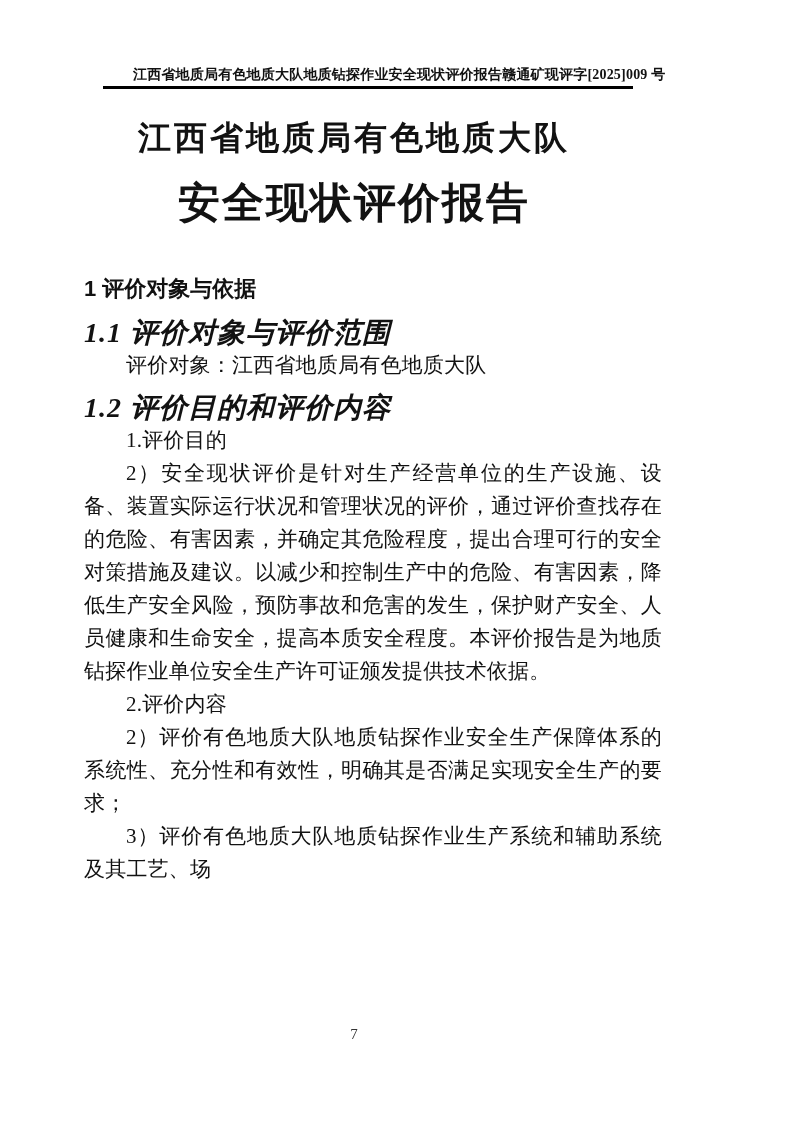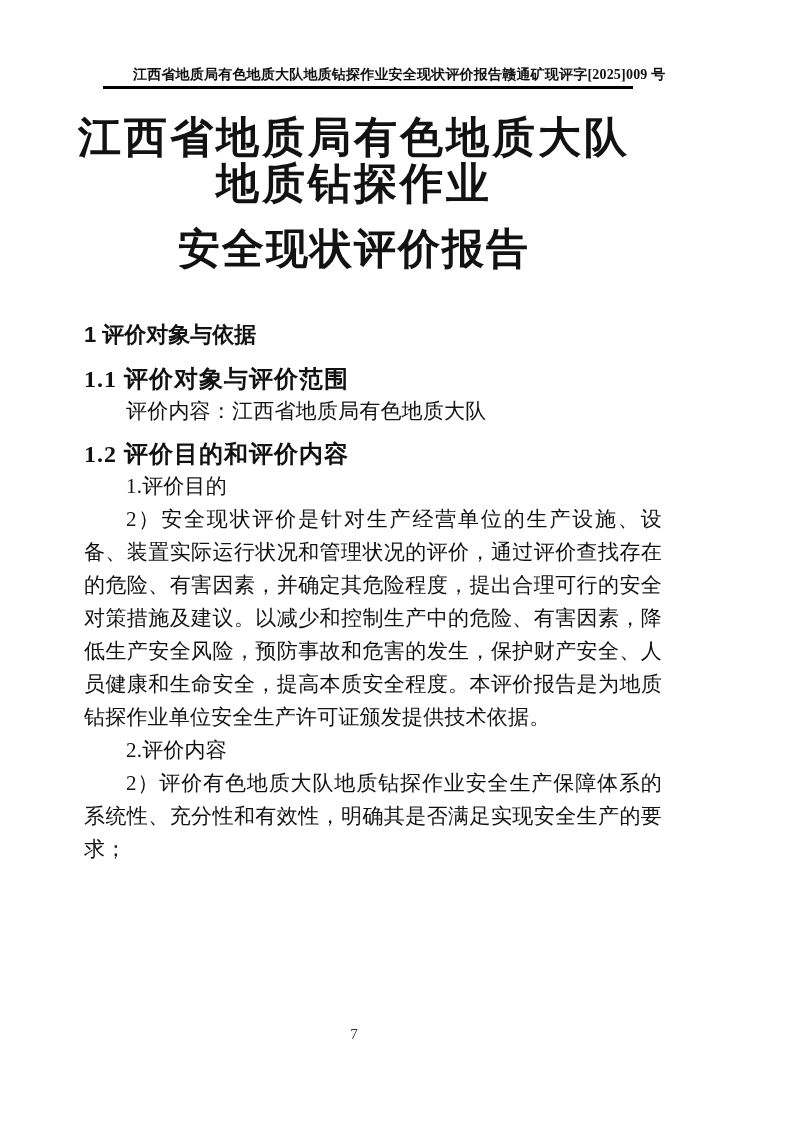--- a/index.html
+++ b/index.html
@@ -28,21 +28,21 @@
     font-weight: bold;
     line-height: 18px;
     white-space: nowrap;
   }
   .header .left { padding-left: 30px; letter-spacing: 0.2px; }
   .header .right { letter-spacing: 0.2px; }
 
   
   .title-block { text-align: center; margin-top: 26px; }
   .t-song {
-    font-size: 43px;
+    font-size: 33px;
     font-weight: bold;
     line-height: 46px;
     letter-spacing: 3px;
   }
   .t-hei {
     font-family: "Liberation Sans", "DejaVu Sans", sans-serif;
     font-size: 42px;
     font-weight: bold;
     line-height: 56px;
     margin-top: 14px;
@@ -53,22 +53,23 @@
   .content { padding: 0 46px 0 84px; }
 
   .h1 {
     font-family: "Liberation Sans", "DejaVu Sans", sans-serif;
     font-size: 22px;
     font-weight: bold;
     line-height: 28px;
     margin: 44px 0 0 0;
   }
   .h2 {
-    font-size: 24px;
+    font-size: 28px;
     font-weight: bold;
+    font-style: italic;       
     line-height: 28px;
     margin: 16px 0 2px 0;
     letter-spacing: 1px;
   }
   .h2.second { margin-top: 12px; }
 
   p.body {
     margin: 0;
     font-size: 21px;
     line-height: 33px;
@@ -92,42 +93,42 @@
 
 <div class="page">
 
   <div class="header">
     <span class="left">江西省地质局有色地质大队地质钻探作业安全现状评价报告</span>
     <span class="right">赣通矿现评字[2025]009 号</span>
   </div>
 
   <div class="title-block">
     <div class="t-song">江西省地质局有色地质大队</div>
-    <div class="t-song">地质钻探作业</div>
     <div class="t-hei">安全现状评价报告</div>
   </div>
 
   <div class="content">
 
     <div class="h1">1 评价对象与依据</div>
 
     <div class="h2">1.1 评价对象与评价范围</div>
 
-    <p class="body">评价内容：江西省地质局有色地质大队</p>
+    <p class="body">评价对象：江西省地质局有色地质大队</p>
 
 
     <div class="h2 second">1.2 评价目的和评价内容</div>
 
     <p class="body">1.评价目的</p>
 
     <p class="body">2）安全现状评价是针对生产经营单位的生产设施、设备、装置实际运行状况和管理状况的评价，通过评价查找存在的危险、有害因素，并确定其危险程度，提出合理可行的安全对策措施及建议。以减少和控制生产中的危险、有害因素，降低生产安全风险，预防事故和危害的发生，保护财产安全、人员健康和生命安全，提高本质安全程度。本评价报告是为地质钻探作业单位安全生产许可证颁发提供技术依据。</p>
 
     <p class="body">2.评价内容</p>
 
 
     <p class="body">2）评价有色地质大队地质钻探作业安全生产保障体系的系统性、充分性和有效性，明确其是否满足实现安全生产的要求；</p>
 
+    <p class="body">3）评价有色地质大队地质钻探作业生产系统和辅助系统及其工艺、场</p>
 
   </div>
 
   <div class="footer">7</div>
 
 </div>
 
 </body></html>

